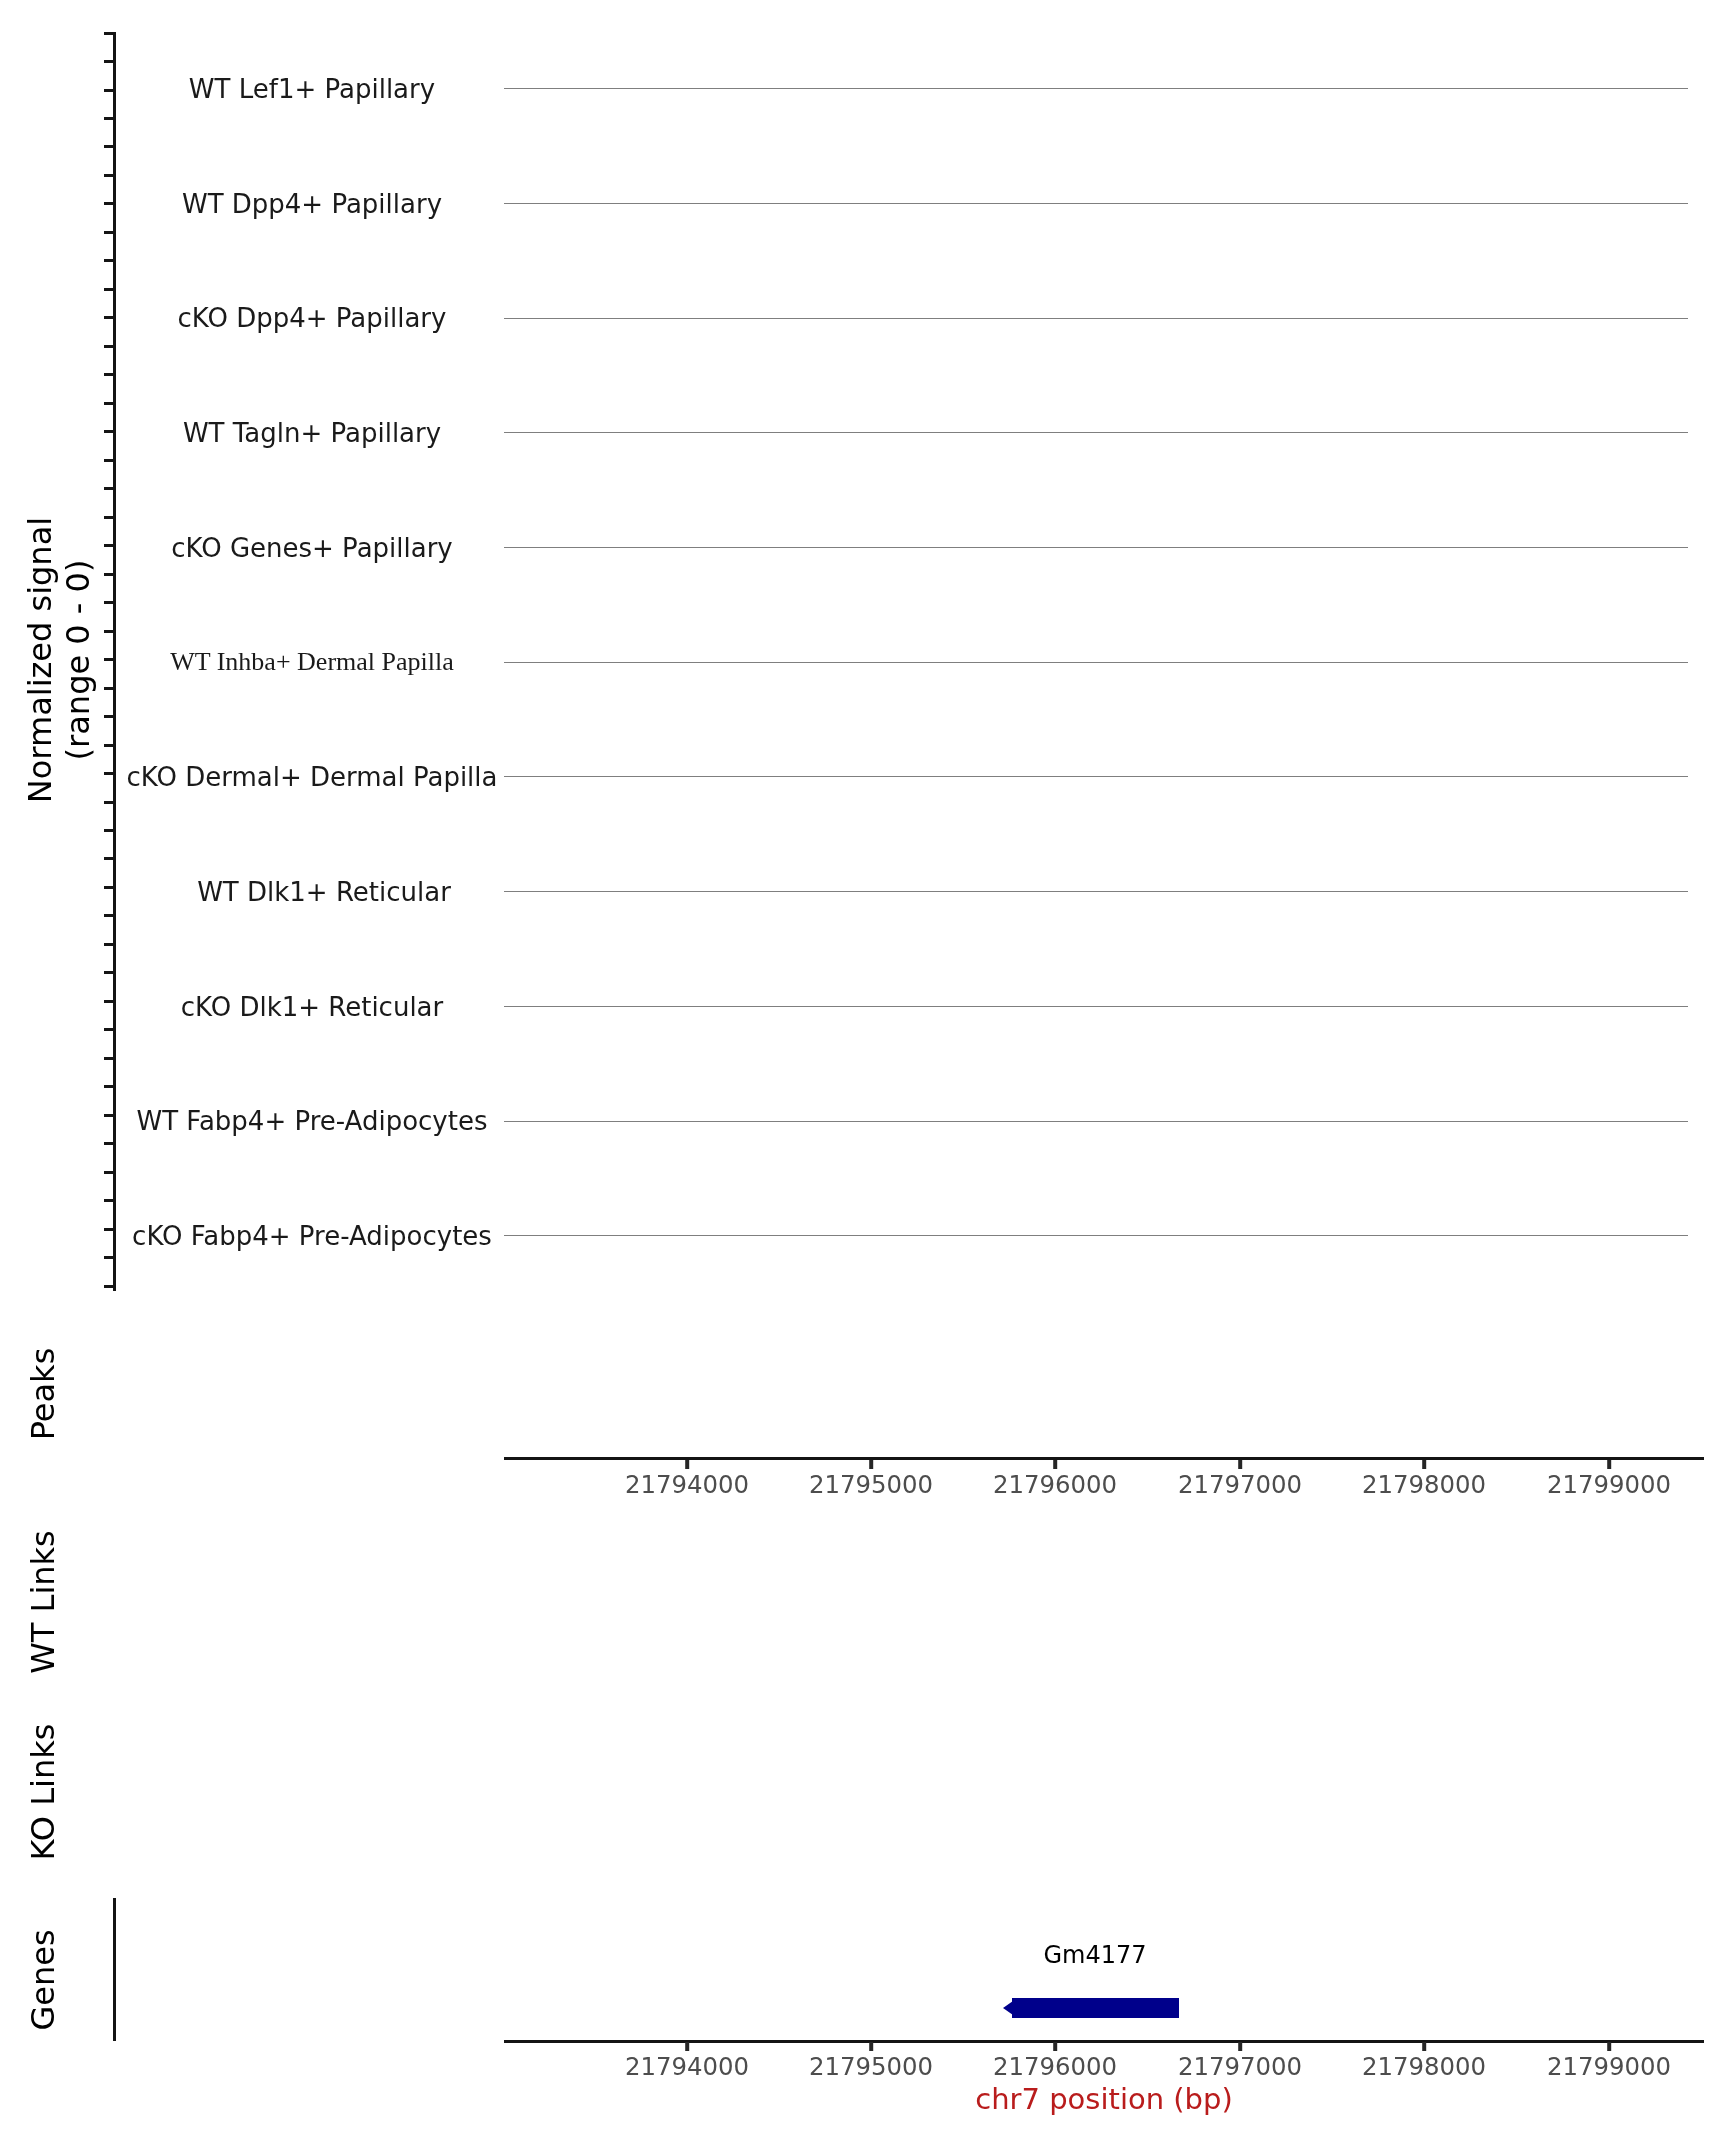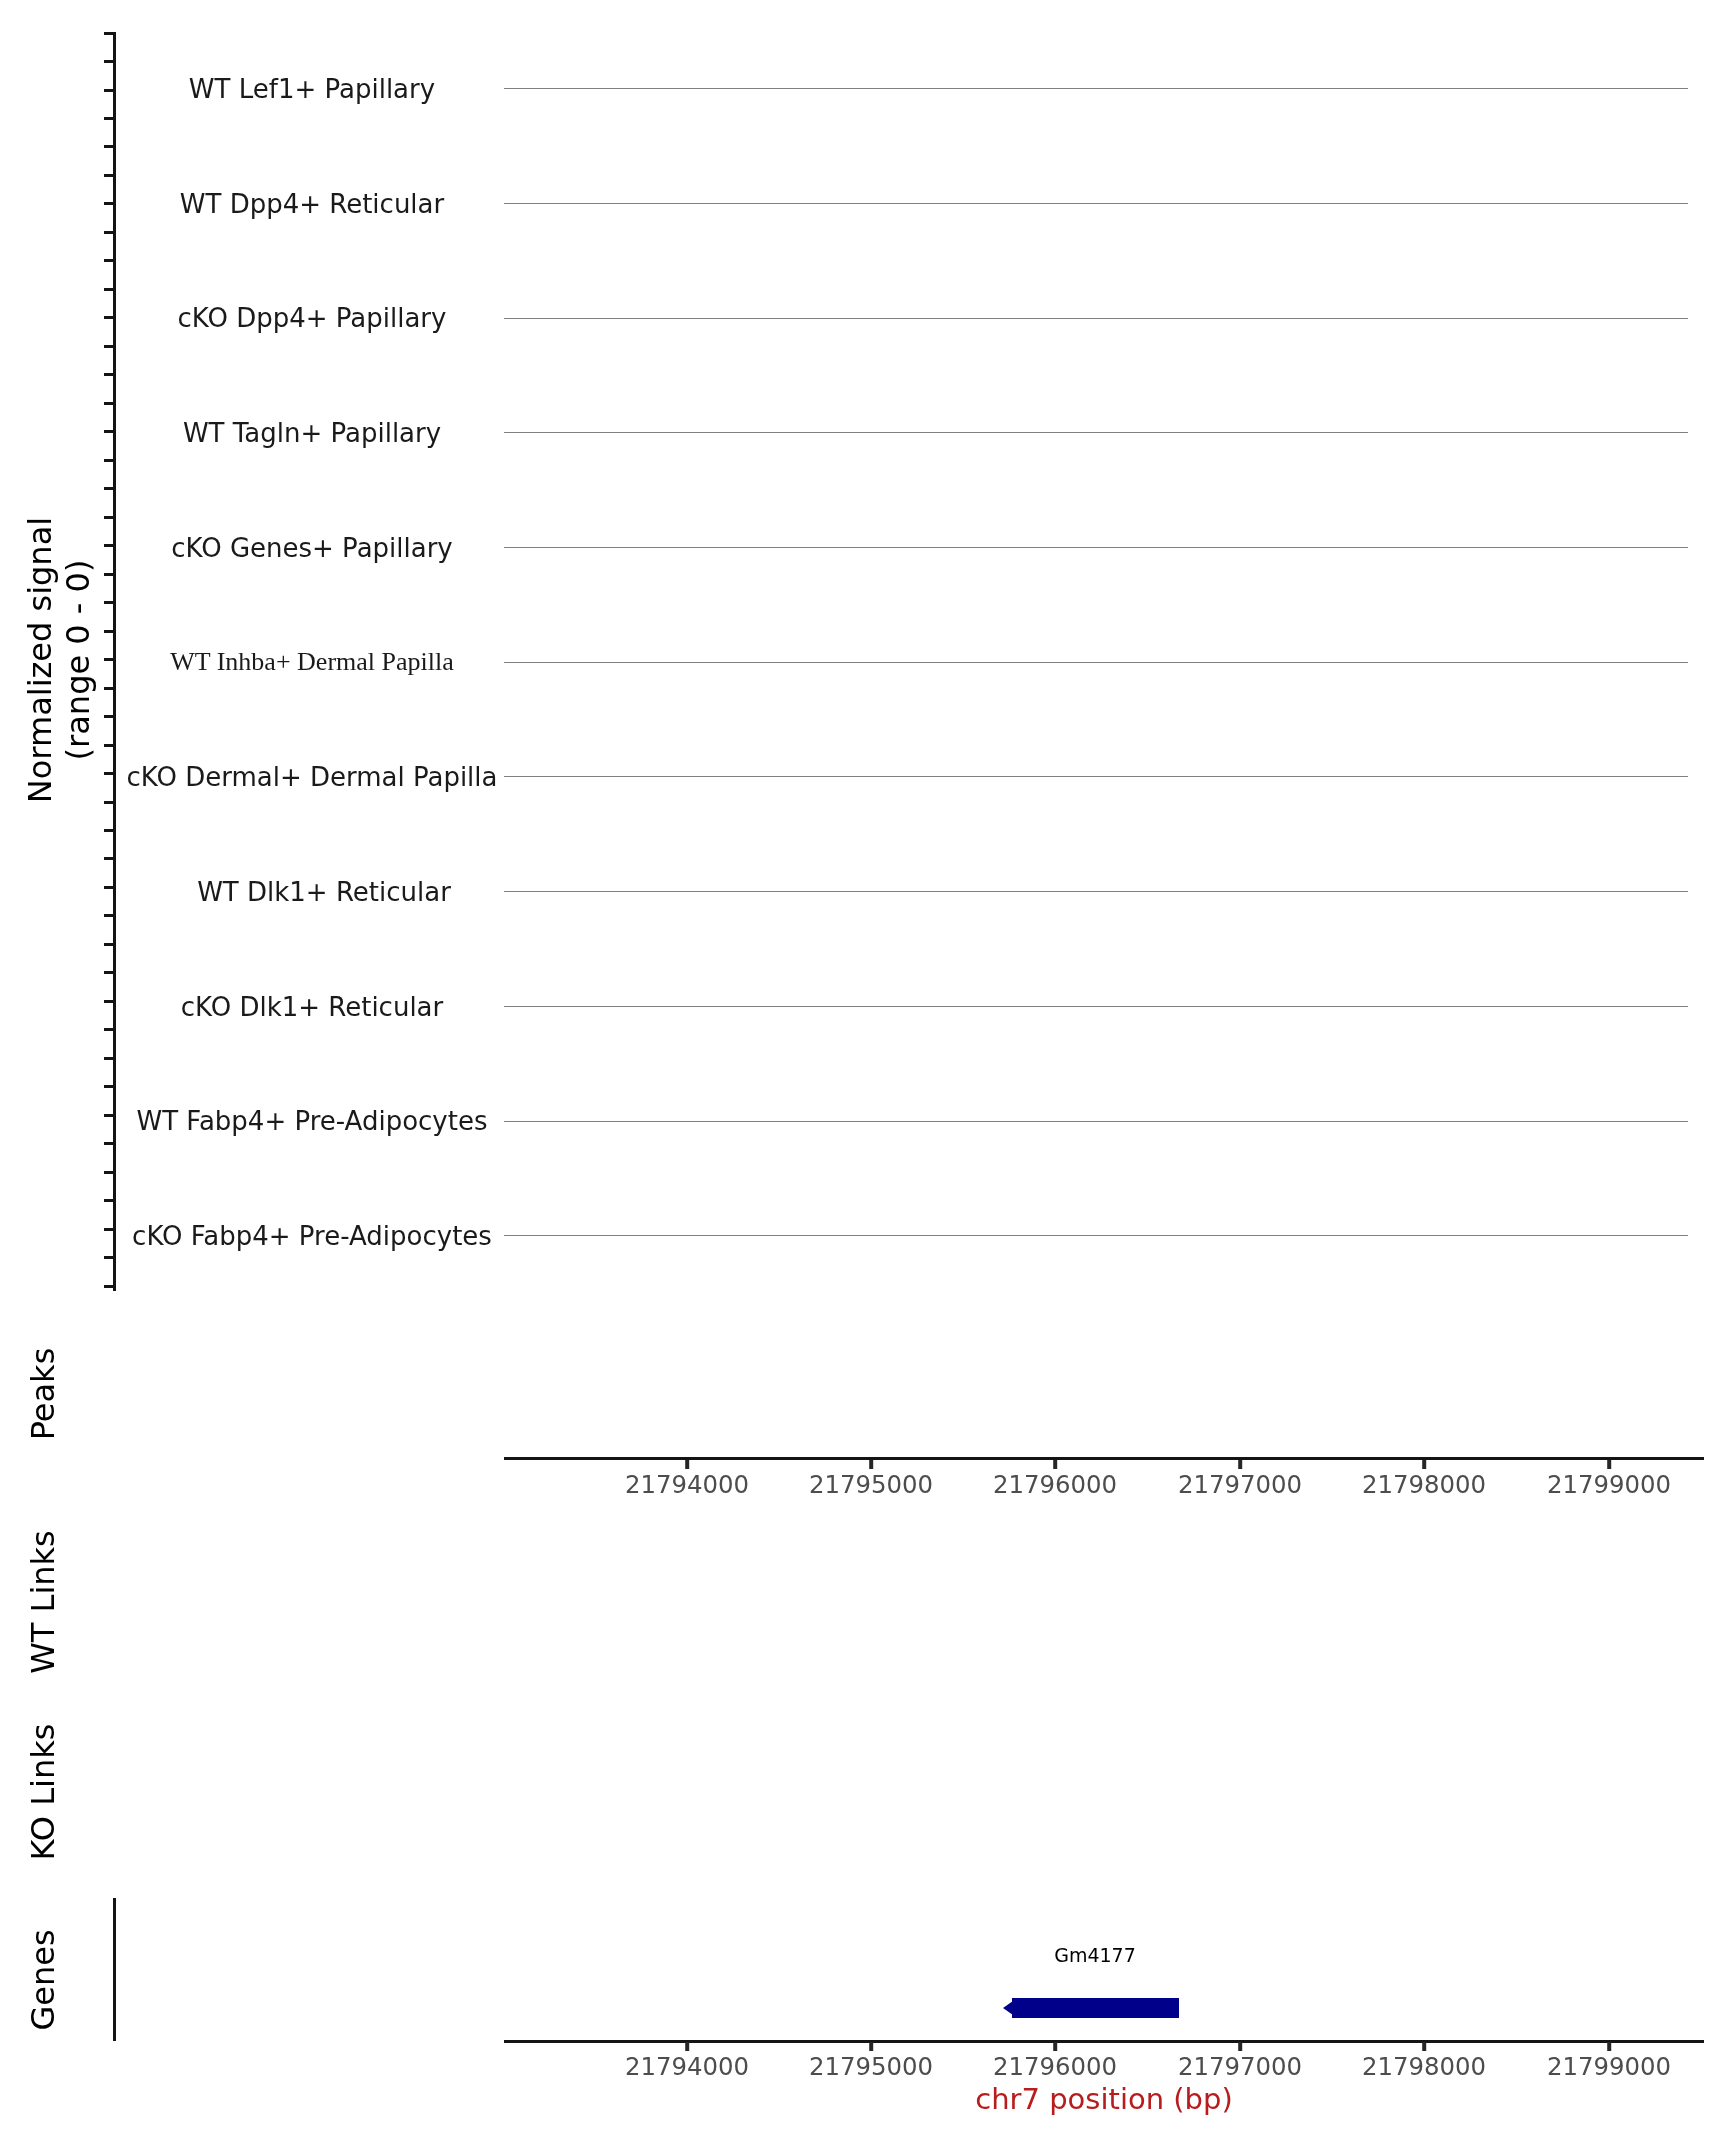--- a/index.html
+++ b/index.html
@@ -28,21 +28,21 @@
   .num{
     position:absolute; transform:translateX(-50%);
     font-size:24.4px; color:#4d4d4d; white-space:nowrap;
   }
   .xlabel{
     position:absolute; transform:translate(-50%,-50%);
     font-size:29px; color:#b91c1c; white-space:nowrap;
   }
   .gene-name{
     position:absolute; transform:translate(-50%,-50%);
-    font-size:19px; color:#000; white-space:nowrap;
+    font-size:24px; color:#000; white-space:nowrap;
   }
   .gene-box{position:absolute; background:#00008b;}
   .gene-arrow{
     position:absolute; width:0; height:0;
     border-top:7.2px solid transparent; border-bottom:7.2px solid transparent;
     border-right:10px solid #00008b;
   }
 </style>
 </head>
 <body>
@@ -102,21 +102,21 @@
     <div>Normalized signal</div>
     <div>(range 0 - 0)</div>
   </div>
 
   <div id="tracks">
       <div>
         <div class="track-label" style="left: 312px; top: 89px;">WT Lef1+ Papillary</div>
         <div class="track-line" style="left: 504px; top: 88px; width: 1184px;"></div>
       </div>
       <div>
-        <div class="track-label" style="left: 312px; top: 204px;">WT Dpp4+ Reticular</div>
+        <div class="track-label" style="left: 312px; top: 204px;">WT Dpp4+ Papillary</div>
         <div class="track-line" style="left: 504px; top: 203px; width: 1184px;"></div>
       </div>
       <div>
         <div class="track-label" style="left: 312px; top: 318px;">cKO Dpp4+ Papillary</div>
         <div class="track-line" style="left: 504px; top: 318px; width: 1184px;"></div>
       </div>
       <div>
         <div class="track-label" style="left: 312px; top: 433px;">WT Tagln+ Papillary</div>
         <div class="track-line" style="left: 504px; top: 432px; width: 1184px;"></div>
       </div>

